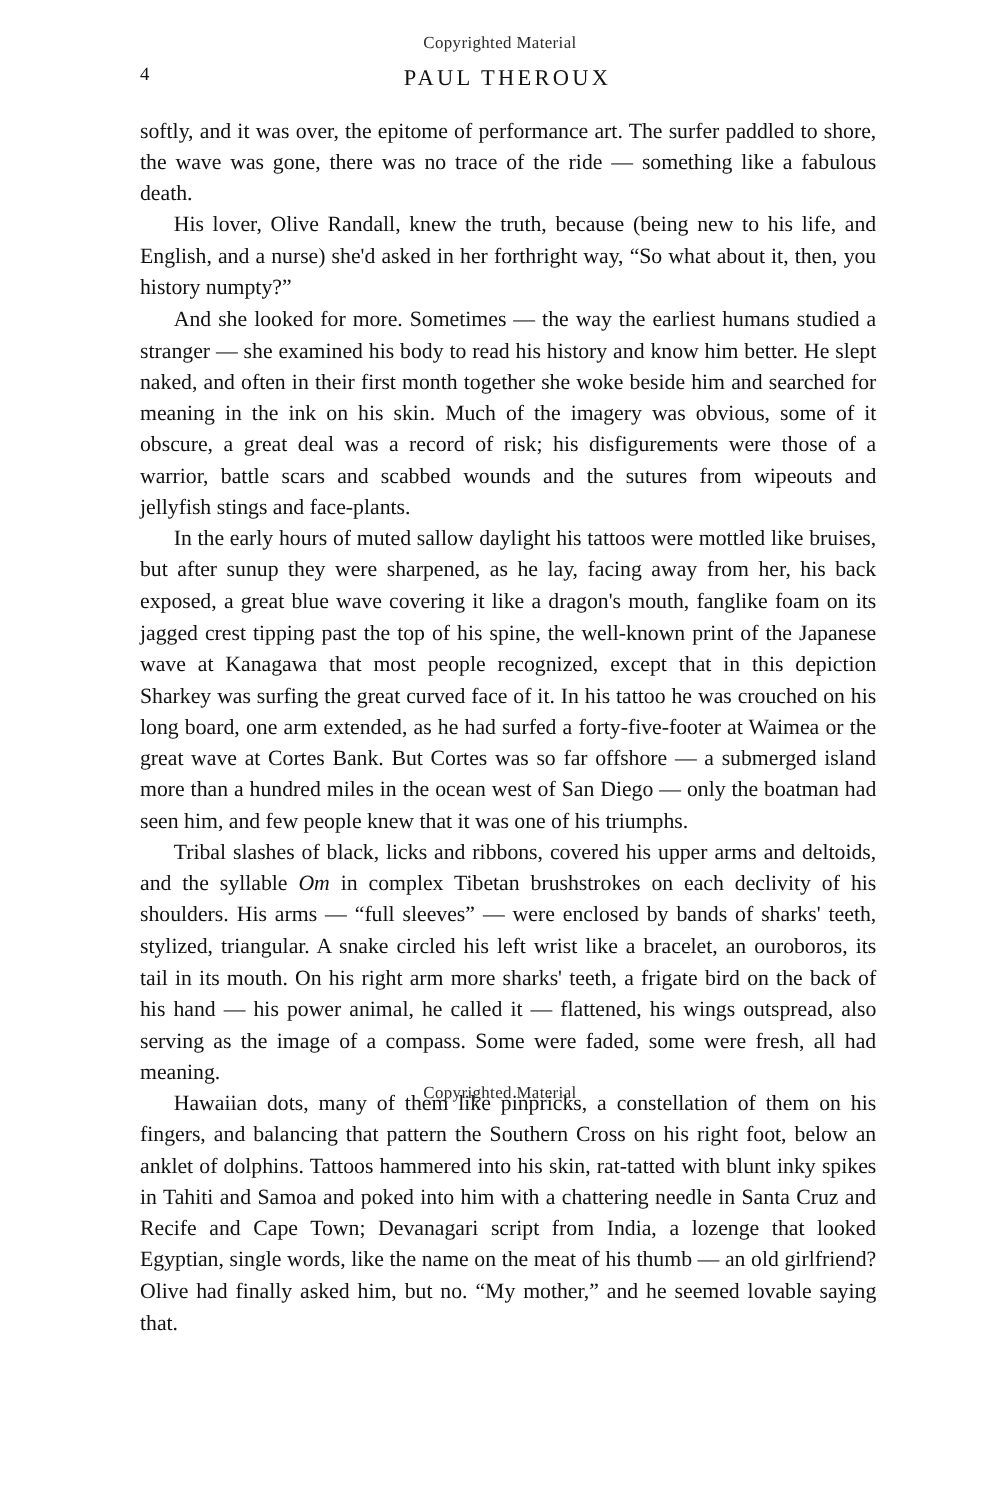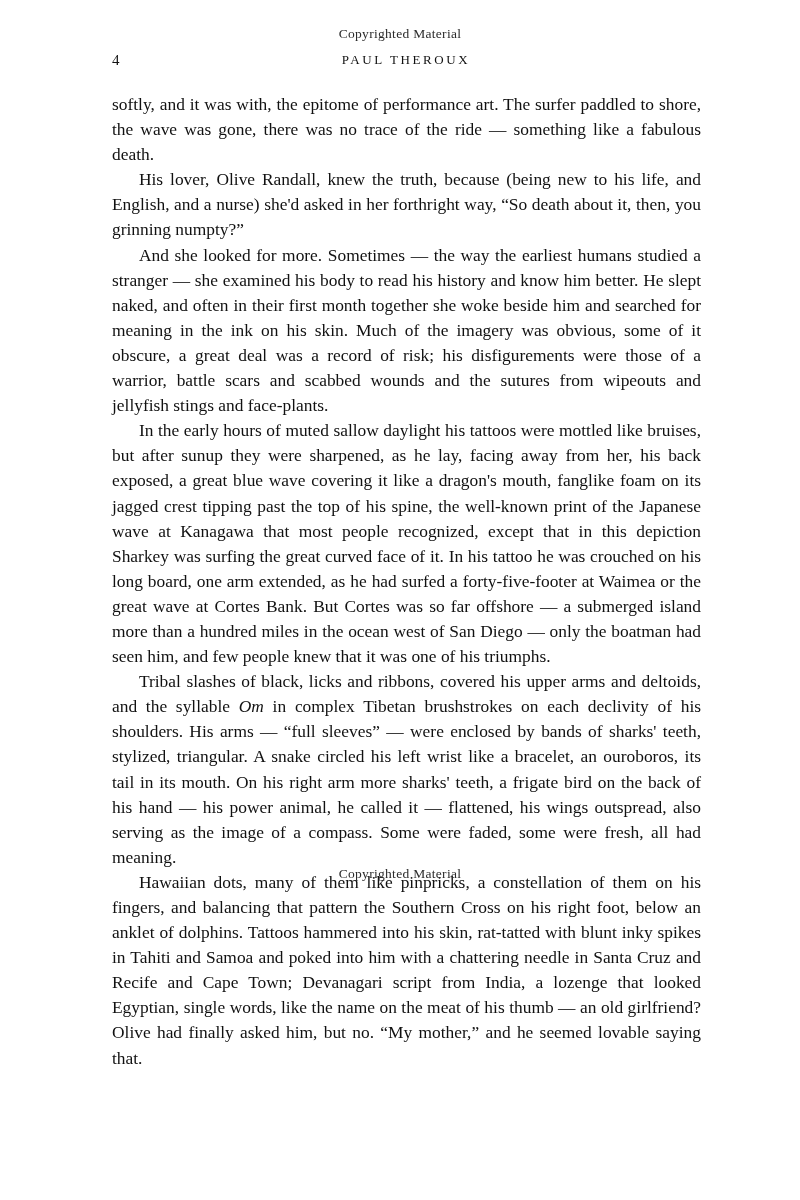--- a/index.html
+++ b/index.html
@@ -57,21 +57,21 @@
     font-size: 15px;
     color: #111;
     font-family: "Liberation Serif", serif;
   }
   .author-head {
     position: absolute;
     left: 0;
     top: 0;
     width: 588px;
     text-align: center;
-    font-size: 13px;
+    font-size: 18px;
     letter-spacing: 2.6px;
     color: #111;
     font-family: "Liberation Serif", serif;
   }
   .textblock {
     position: absolute;
     top: 92px;
     left: 112px;
     width: 589px;
   }
@@ -98,22 +98,22 @@
 <div class="page">
 
   <div class="watermark-top">Copyrighted Material</div>
 
   <div class="running-head">
     <span class="folio">4</span>
     <span class="author-head">PAUL THEROUX</span>
   </div>
 
   <div class="textblock">
-    <p class="first">softly, and it was with, the epitome of performance art. The surfer paddled to shore, the wave was gone, there was no trace of the ride — something like a fabulous death.</p>
-    <p class="indent">His lover, Olive Randall, knew the truth, because (being new to his life, and English, and a nurse) she'd asked in her forthright way, “So death about it, then, you grinning numpty?”</p>
+    <p class="first">softly, and it was over, the epitome of performance art. The surfer paddled to shore, the wave was gone, there was no trace of the ride — something like a fabulous death.</p>
+    <p class="indent">His lover, Olive Randall, knew the truth, because (being new to his life, and English, and a nurse) she'd asked in her forthright way, “So what about it, then, you history numpty?”</p>
     <p class="indent">And she looked for more. Sometimes — the way the earliest humans studied a stranger — she examined his body to read his history and know him better. He slept naked, and often in their first month together she woke beside him and searched for meaning in the ink on his skin. Much of the imagery was obvious, some of it obscure, a great deal was a record of risk; his disfigurements were those of a warrior, battle scars and scabbed wounds and the sutures from wipeouts and jellyfish stings and face-plants.</p>
     <p class="indent">In the early hours of muted sallow daylight his tattoos were mottled like bruises, but after sunup they were sharpened, as he lay, facing away from her, his back exposed, a great blue wave covering it like a dragon's mouth, fanglike foam on its jagged crest tipping past the top of his spine, the well-known print of the Japanese wave at Kanagawa that most people recognized, except that in this depiction Sharkey was surfing the great curved face of it. In his tattoo he was crouched on his long board, one arm extended, as he had surfed a forty-five-footer at Waimea or the great wave at Cortes Bank. But Cortes was so far offshore — a submerged island more than a hundred miles in the ocean west of San Diego — only the boatman had seen him, and few people knew that it was one of his triumphs.</p>
     <p class="indent"><span>Tribal slashes of black, licks and ribbons, covered his upper arms and deltoids, and the syllable </span><em>Om</em><span> in complex Tibetan brushstrokes on each declivity of his shoulders. His arms — “full sleeves” — were enclosed by bands of sharks' teeth, stylized, triangular. A snake circled his left wrist like a bracelet, an ouroboros, its tail in its mouth. On his right arm more sharks' teeth, a frigate bird on the back of his hand — his power animal, he called it — flattened, his wings outspread, also serving as the image of a compass. Some were faded, some were fresh, all had meaning.</span></p>
     <p class="indent">Hawaiian dots, many of them like pinpricks, a constellation of them on his fingers, and balancing that pattern the Southern Cross on his right foot, below an anklet of dolphins. Tattoos hammered into his skin, rat-tatted with blunt inky spikes in Tahiti and Samoa and poked into him with a chattering needle in Santa Cruz and Recife and Cape Town; Devanagari script from India, a lozenge that looked Egyptian, single words, like the name on the meat of his thumb — an old girlfriend? Olive had finally asked him, but no. “My mother,” and he seemed lovable saying that.</p>
   </div>
 
   <div class="watermark-bottom">Copyrighted Material</div>
 
 </div>
 

